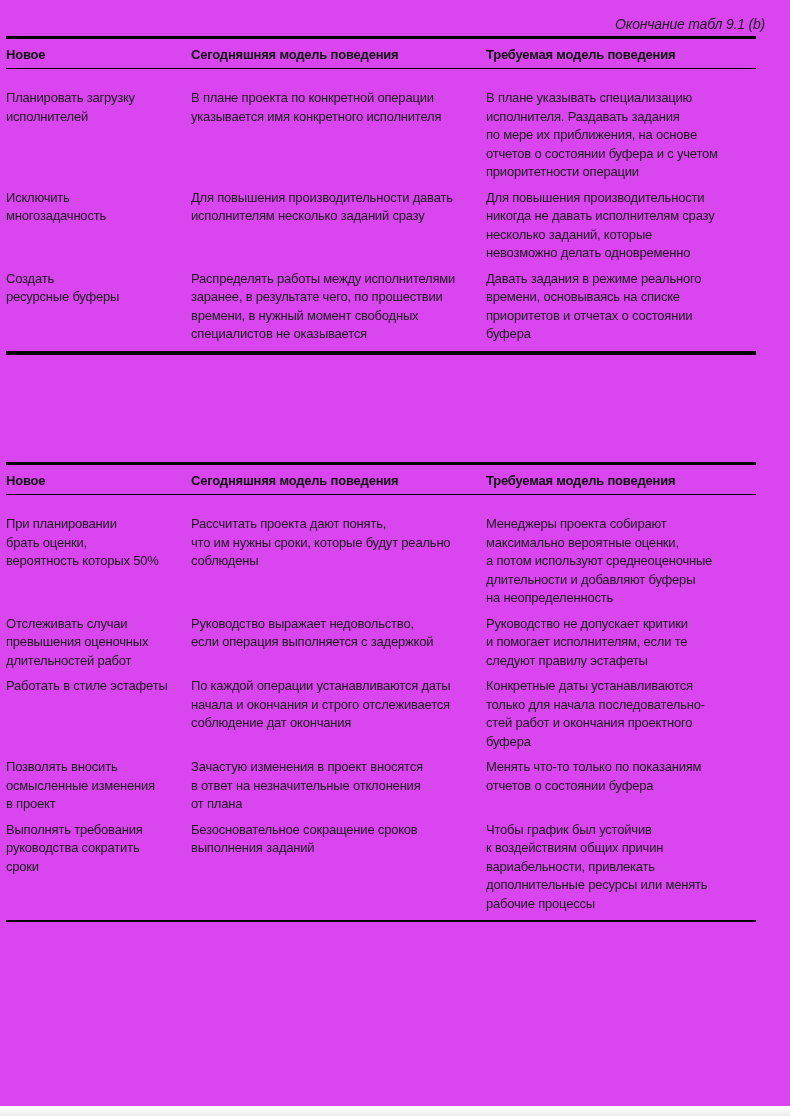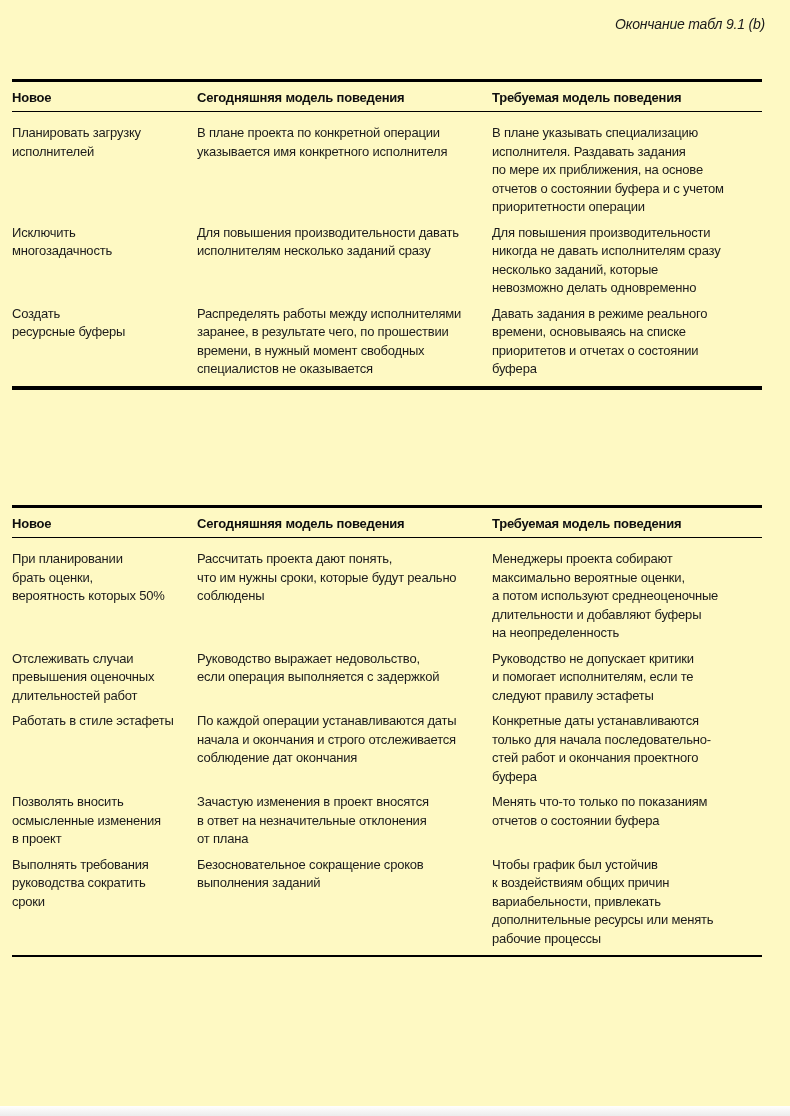--- a/index.html
+++ b/index.html
@@ -1,41 +1,40 @@
 <!DOCTYPE html>
 <html lang="ru"><head>
 <meta charset="utf-8">
 <style>
   html, body { margin: 0; padding: 0; background: #ffffff; }
   .page {
     position: relative;
     width: 790px;
     height: 1116px;
-    background: #fef9c3;
+    background: #d946ef;
     overflow: hidden;
     font-family: "Liberation Sans", sans-serif;
     color: #1b1b1b;
   }
   .note {
     position: absolute;
     top: 16px;
     right: 25px;
     font-style: italic;
     font-size: 14px;
     letter-spacing: -0.2px;
     color: #1b1b1b;
   }
   table.tbl {
     position: absolute;
-    left: 12px;
+    left: 6px;
     width: 750px;
     border-collapse: collapse;
     table-layout: fixed;
     border-top: 3px solid #000;
-    margin-top: 43px;
   }
   #table-b { top: 36px;  border-bottom: 4px solid #000; }
   #table-c { top: 462px; border-bottom: 2px solid #000; }
   col.c1 { width: 185px; }
   col.c2 { width: 295px; }
   col.c3 { width: 270px; }
   th {
     text-align: left;
     vertical-align: top;
     font-size: 13px;
@@ -48,21 +47,21 @@
   td {
     text-align: left;
     vertical-align: top;
     font-size: 13px;
     line-height: 18.5px;
     letter-spacing: -0.2px;
     padding: 0 10px 7px 0;
     white-space: pre-line;
     color: #1b1b1b;
   }
-  tbody tr:first-child td { padding-top: 12px; }
+  tbody tr:first-child td { padding-top: 20px; }
   .caption {
     position: absolute;
     left: 18px;
     top: 436px;
     font-size: 17px;
     letter-spacing: -0.2px;
     color: #0e0e0e;
     white-space: nowrap;
   }
   .caption .cap-title { font-weight: 700; }

